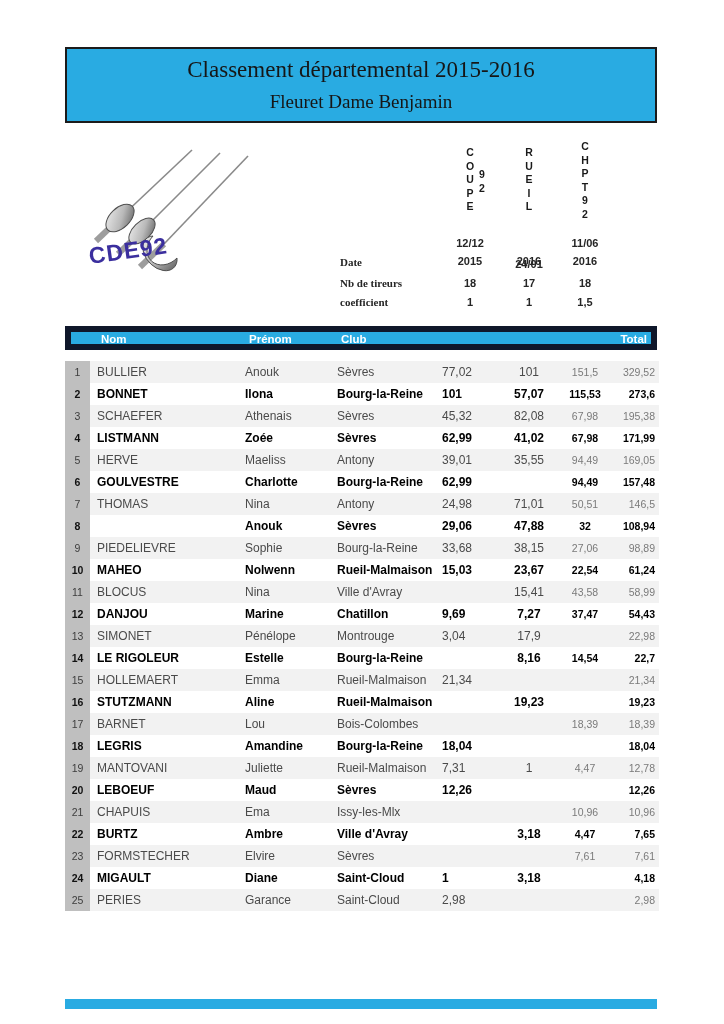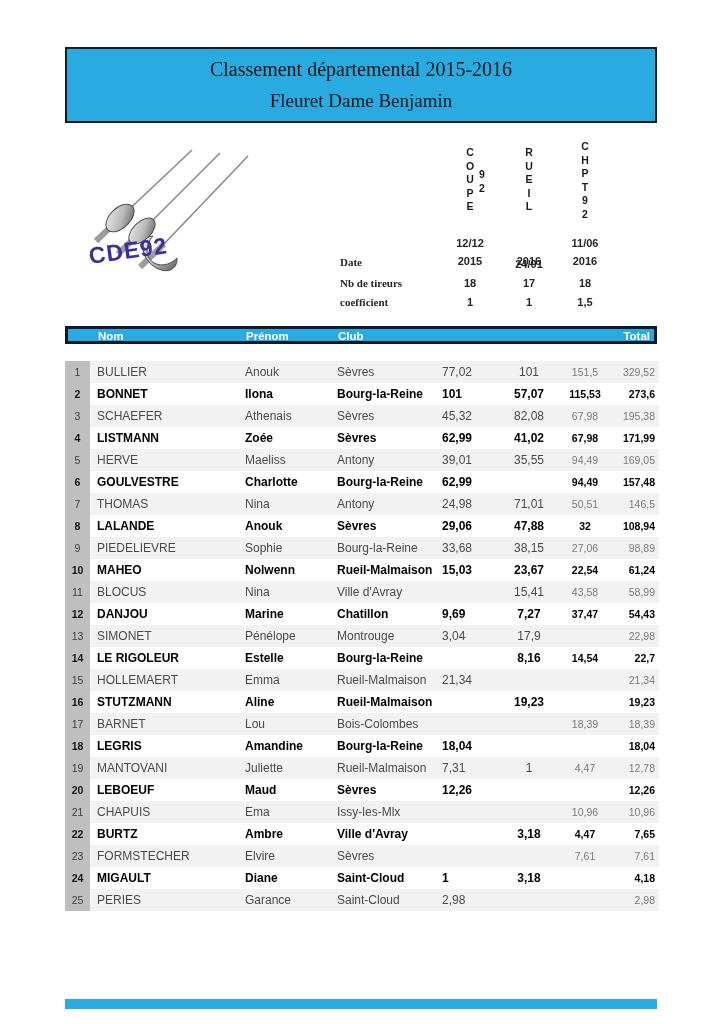--- a/index.html
+++ b/index.html
@@ -9,39 +9,39 @@
     font-family:"Liberation Sans", sans-serif; overflow:hidden;
   }
 
   
   .title-box {
     position:absolute; left:65px; top:47px; width:592px; height:76px;
     background:#29ABE2; border:2px solid #1b1b1b;
     display:flex; flex-direction:column; align-items:center; justify-content:space-evenly;
     font-family:"Liberation Serif", serif; color:#161616;
   }
-  .title-line1 { font-size:20px; }
+  .title-line1 { font-size:23px; }
   .title-line2 { font-size:19px; }
 
   
   .logo { position:absolute; left:78px; top:140px; width:200px; height:142px; }
 
   
   .comp-col { position:absolute; width:20px; text-align:center; }
   .comp-letter { font-size:10.5px; font-weight:bold; color:#1a1a1a; line-height:13.5px; }
   .side92 { position:absolute; left:16px; top:22px; width:12px; }
 
   
   .meta-label { position:absolute; left:340px; font-size:11px; font-weight:bold; color:#262626;font-family:Liberation Serif, serif; }
   .meta-val { position:absolute; width:56px; text-align:center; font-size:11px; font-weight:bold; color:#262626; }
 
   
   .thead {
-    position:absolute; left:65px; top:326px; width:592px; height:18px;
-    background:#29ABE2; border:3px solid #0f172a;
+    position:absolute; left:65px; top:326px; width:592px; height:24px;
+    background:#29ABE2; border:6px solid #0f172a;
     color:#ffffff; font-size:11.5px; font-weight:bold;
   }
   .thead .hcell { position:absolute; top:1px; }
 
   
   .tbody { position:absolute; left:65px; top:361px; width:594px; }
   .trow { position:relative; width:594px; height:22px; font-size:12px; color:#4a4a4a; }
   .trow.stripe .rowbg { position:absolute; left:25px; top:0; right:0; bottom:0; background:#F2F2F2; }
   .trow.bold { color:#000; font-weight:bold; }
   .cell { position:absolute; top:0; height:22px; line-height:22px; white-space:nowrap; }
@@ -220,21 +220,20 @@
         <div class="cell c-pre">Nina</div>
         <div class="cell c-club">Antony</div>
         <div class="cell c-s1">24,98</div>
         <div class="cell c-s2">71,01</div>
         <div class="cell c-s3">50,51</div>
         <div class="cell c-tot">146,5</div>
       </div>
       <div class="trow bold">
         <div class="rowbg"></div>
         <div class="cell c-rank">8</div>
-        <div class="cell c-nom">LALANDE</div>
         <div class="cell c-pre">Anouk</div>
         <div class="cell c-club">Sèvres</div>
         <div class="cell c-s1">29,06</div>
         <div class="cell c-s2">47,88</div>
         <div class="cell c-s3">32</div>
         <div class="cell c-tot">108,94</div>
       </div>
       <div class="trow stripe">
         <div class="rowbg"></div>
         <div class="cell c-rank">9</div>

